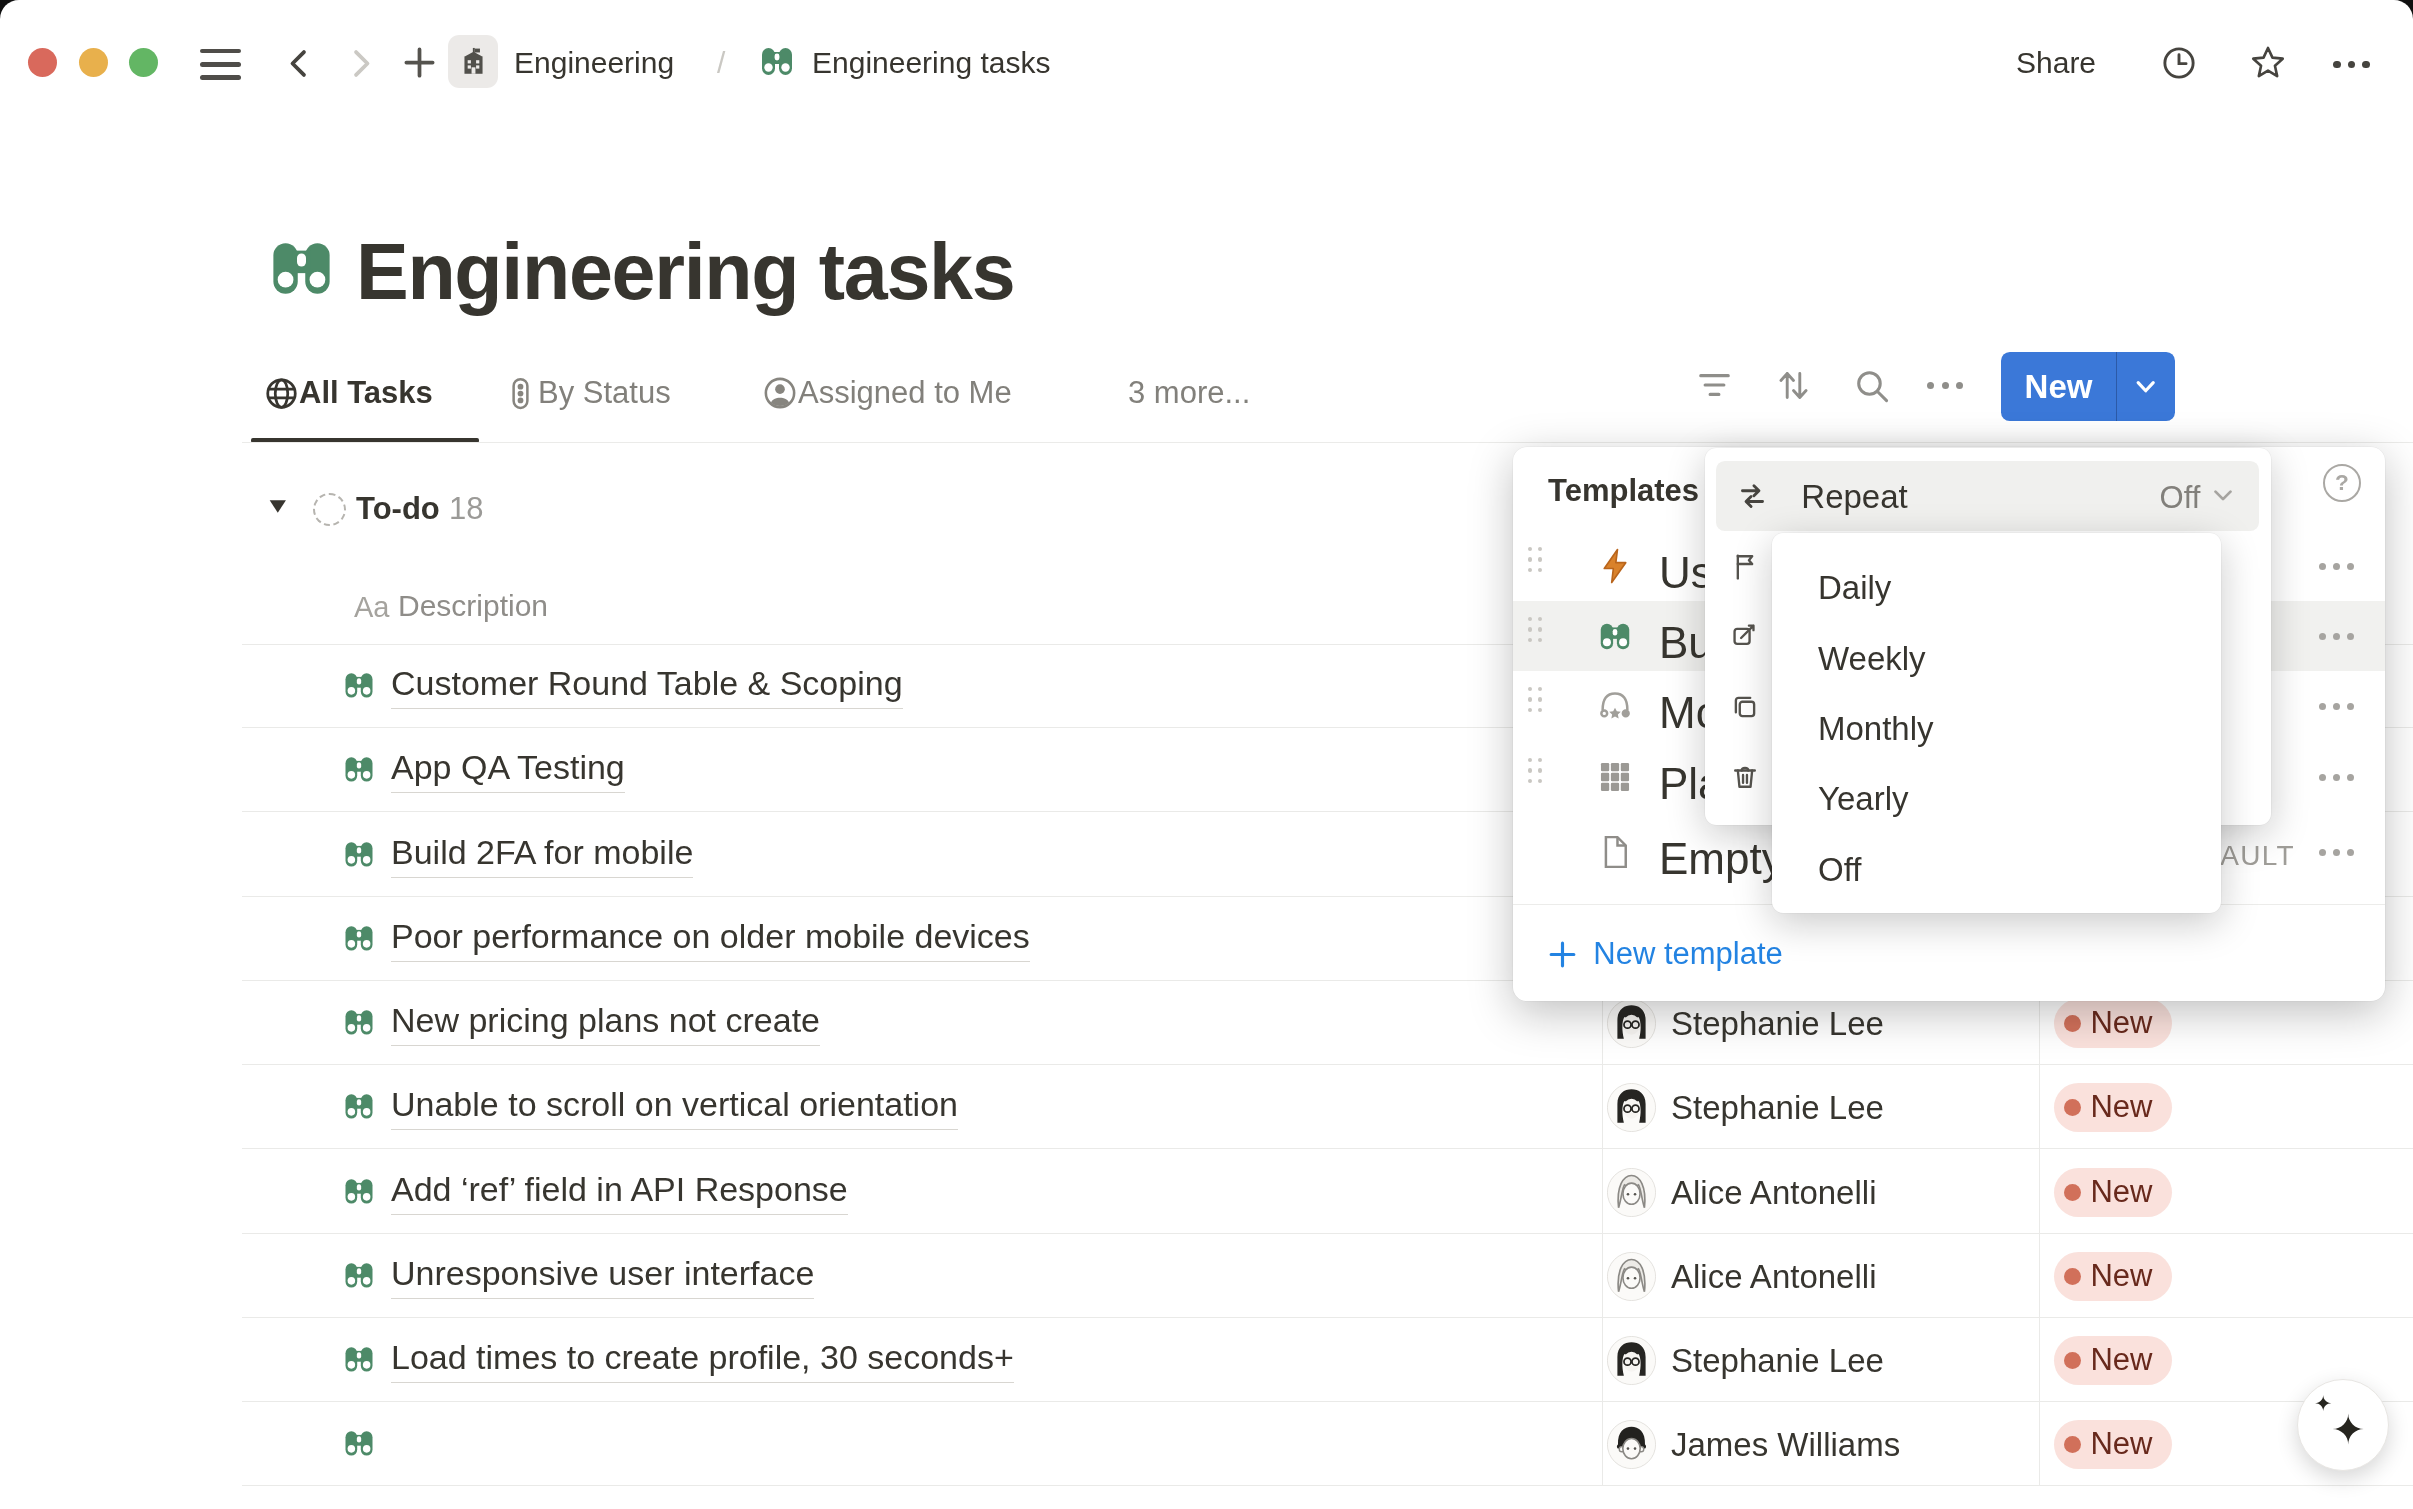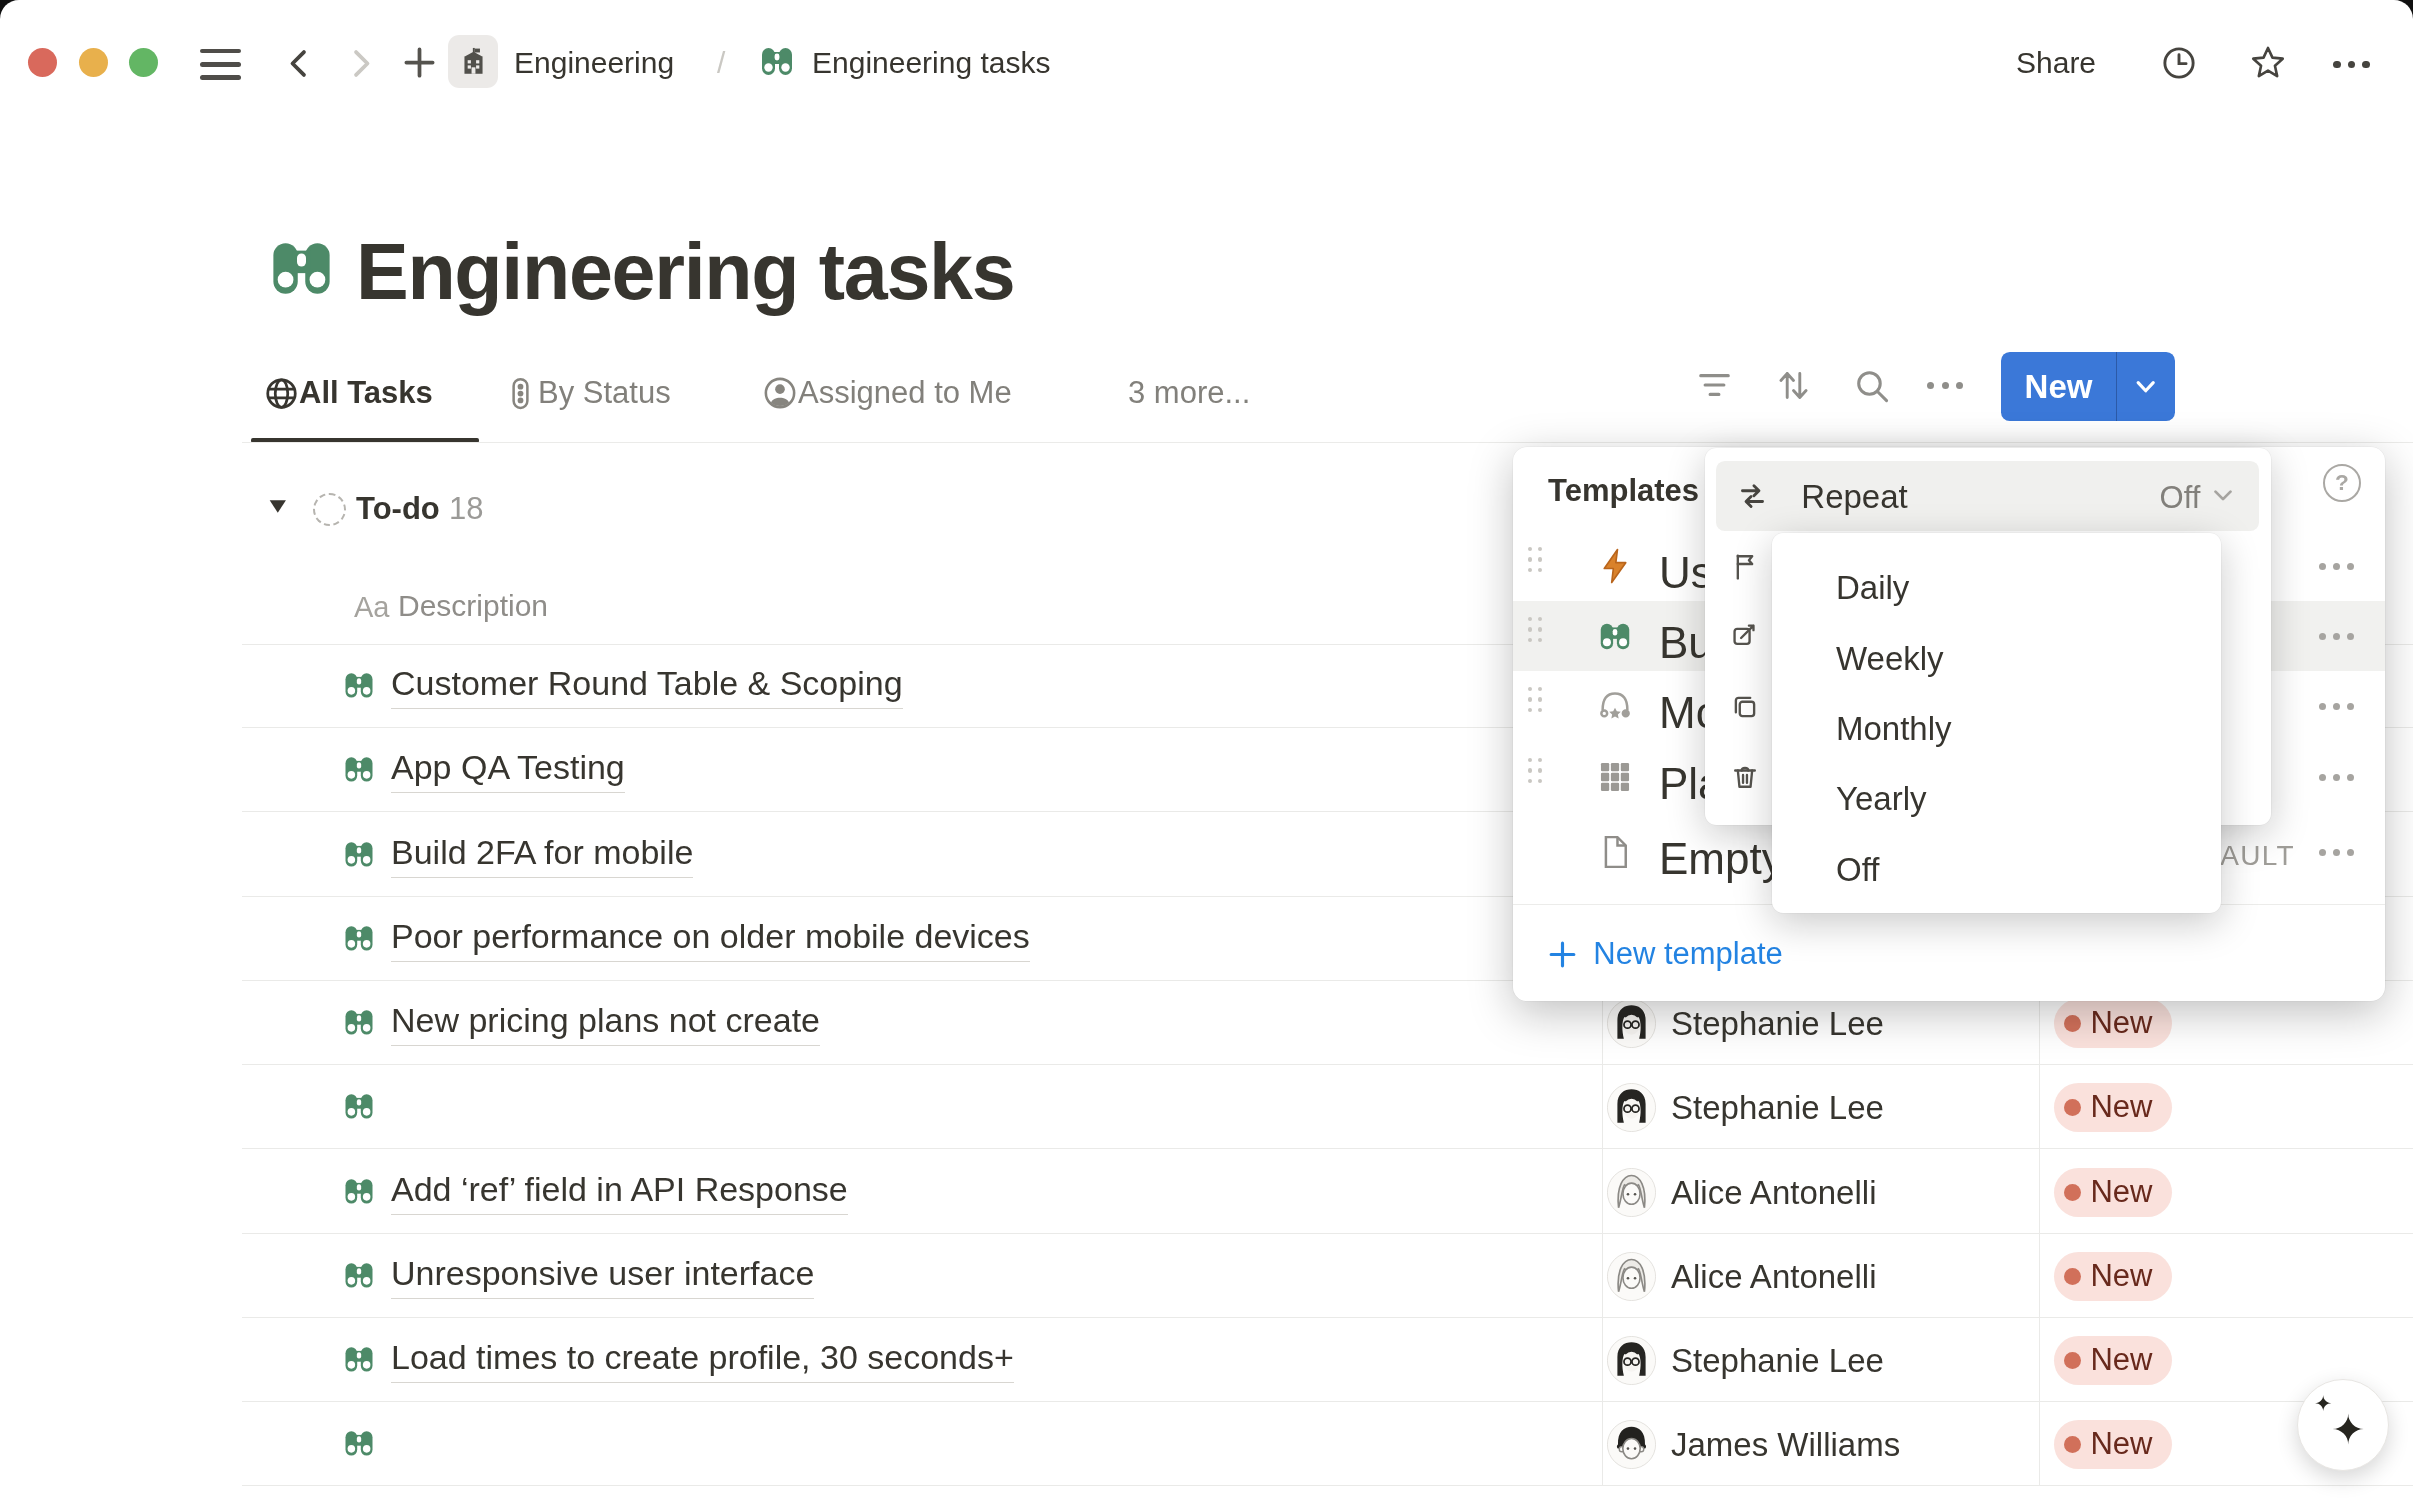--- a/index.html
+++ b/index.html
@@ -55,21 +55,21 @@
   .row-ellipsis span{width:7px;height:7px;background:#a6a4a0;margin-right:7px}
   .psep{position:absolute;left:0;top:457px;width:872px;height:1.3px;background:#ececea}
   .newtpl{position:absolute;left:35px;top:489px;display:flex;align-items:center;gap:16.3px;color:#2383e2;font-size:31px;font-weight:500}
   
   .ctxmenu{position:absolute;left:1705px;top:448px;width:566px;height:377px;background:#fff;border-radius:11.3px;box-shadow:0 0 0 0.6px rgba(15,15,15,.05),0 10px 38px rgba(15,15,15,.22);z-index:20}
   .repeat-row{position:absolute;left:11.3px;top:12.6px;width:543px;height:70px;background:#f0f0ee;border-radius:8.8px}
   .repeat-row .rlabel{position:absolute;left:85px;top:17.6px;font-size:33px;font-weight:500;color:#37352f}
   .repeat-row .rvalue{position:absolute;left:415px;top:19px;width:69px;text-align:right;font-size:31px;color:#82807b}
   .ctx-ic{position:absolute;left:25px}
   .submenu{position:absolute;left:1772px;top:533px;width:449px;height:380px;background:#fff;border-radius:11.3px;box-shadow:0 0 0 0.6px rgba(15,15,15,.05),0 10px 38px rgba(15,15,15,.22);z-index:30}
-  .mitem{position:absolute;left:0;width:384px;height:63px;display:flex;align-items:center;padding-left:64px;font-size:33px;font-weight:500;color:#37352f}
+  .mitem{position:absolute;left:0;width:384px;height:63px;display:flex;align-items:center;padding-left:46px;font-size:33px;font-weight:500;color:#37352f}
   
   .sparkle{position:absolute;left:2297px;top:1379px;width:92px;height:92px;border-radius:50%;background:#fff;border:1.3px solid #e8e6e3;box-shadow:0 7.5px 21.4px rgba(0,0,0,.16);z-index:15}
   .sparkle .big{position:absolute;left:33px;top:26.4px;font-size:41px;color:#26251f}
   .sparkle .small{position:absolute;left:16.3px;top:11.3px;font-size:21.4px;color:#26251f}
   .dots3{display:flex;gap:7.5px}
   .dots3 i{width:7px;height:7px;border-radius:50%;background:#8f8e8a}
 </style>
 </head>
 <body>
 
@@ -338,20 +338,21 @@
           <g fill="#4d8a68">
             <rect x="5" y="7" width="13" height="27" rx="6.5"></rect>
             <rect x="22" y="7" width="13" height="27" rx="6.5"></rect>
             <rect x="15" y="11" width="10" height="12"></rect>
           </g>
           <circle cx="11.5" cy="26.5" r="4.2" fill="#fff"></circle>
           <circle cx="28.5" cy="26.5" r="4.2" fill="#fff"></circle>
           <rect x="17.6" y="12.5" width="4.8" height="7" rx="2.4" fill="#fff"></rect>
         </svg>
       </span>
+    <span class="ttitle">Unable to scroll on vertical orientation</span>
     <span class="avatar">
         <svg width="47" height="47" viewBox="0 0 40 40">
           <circle cx="20" cy="20" r="20" fill="#fbfaf8"></circle>
           <path d="M8 33 V17 C8 8 14 4.5 20 4.5 C26 4.5 32 8 32 17 V33 H26.5 C28.5 25 28 17.5 26 14.5 C22 16.5 18 16.5 14 14.5 C12 17.5 11.5 25 13.5 33 Z" fill="#262522"></path>
           <ellipse cx="20" cy="21" rx="7" ry="8.5" fill="#f6f4f1"></ellipse>
           <circle cx="16.6" cy="21" r="3" fill="none" stroke="#262522" stroke-width="1.5"></circle>
           <circle cx="23.4" cy="21" r="3" fill="none" stroke="#262522" stroke-width="1.5"></circle>
           <path d="M19.6 21 h.8" stroke="#262522" stroke-width="1.5"></path>
         </svg>
       </span>

